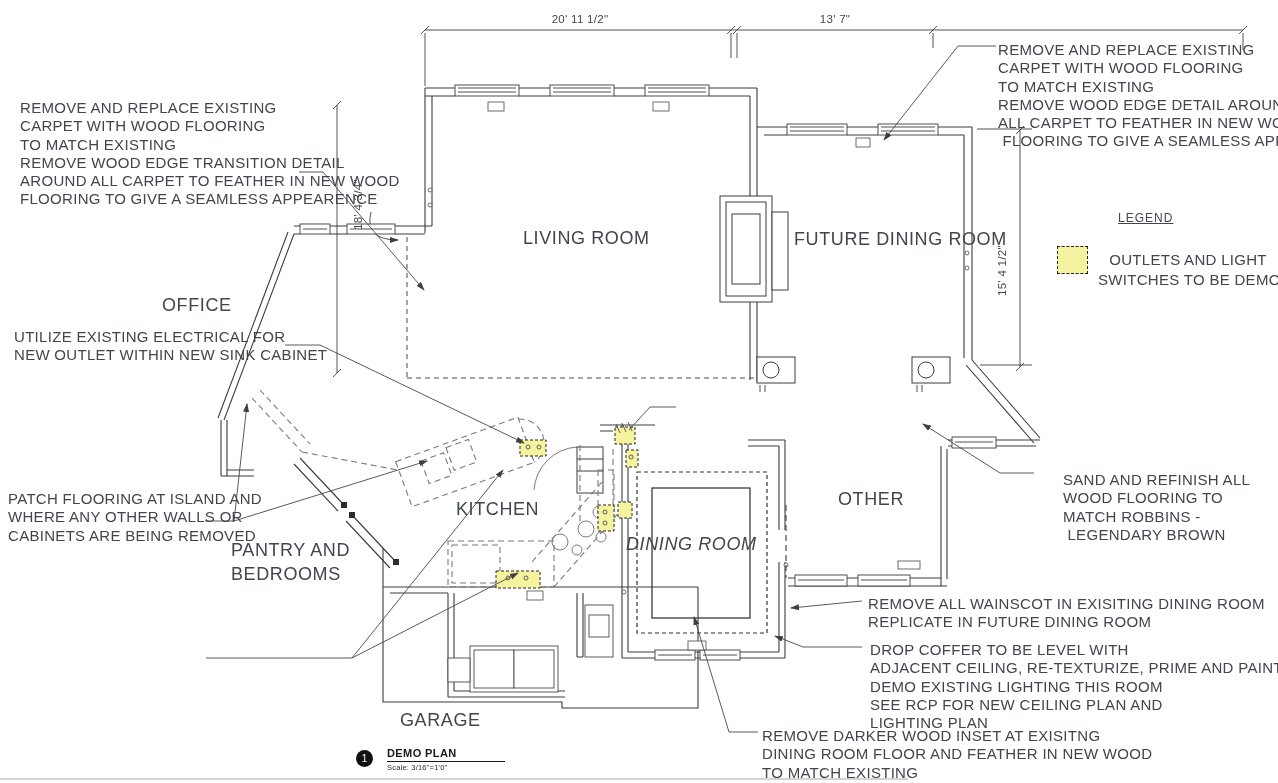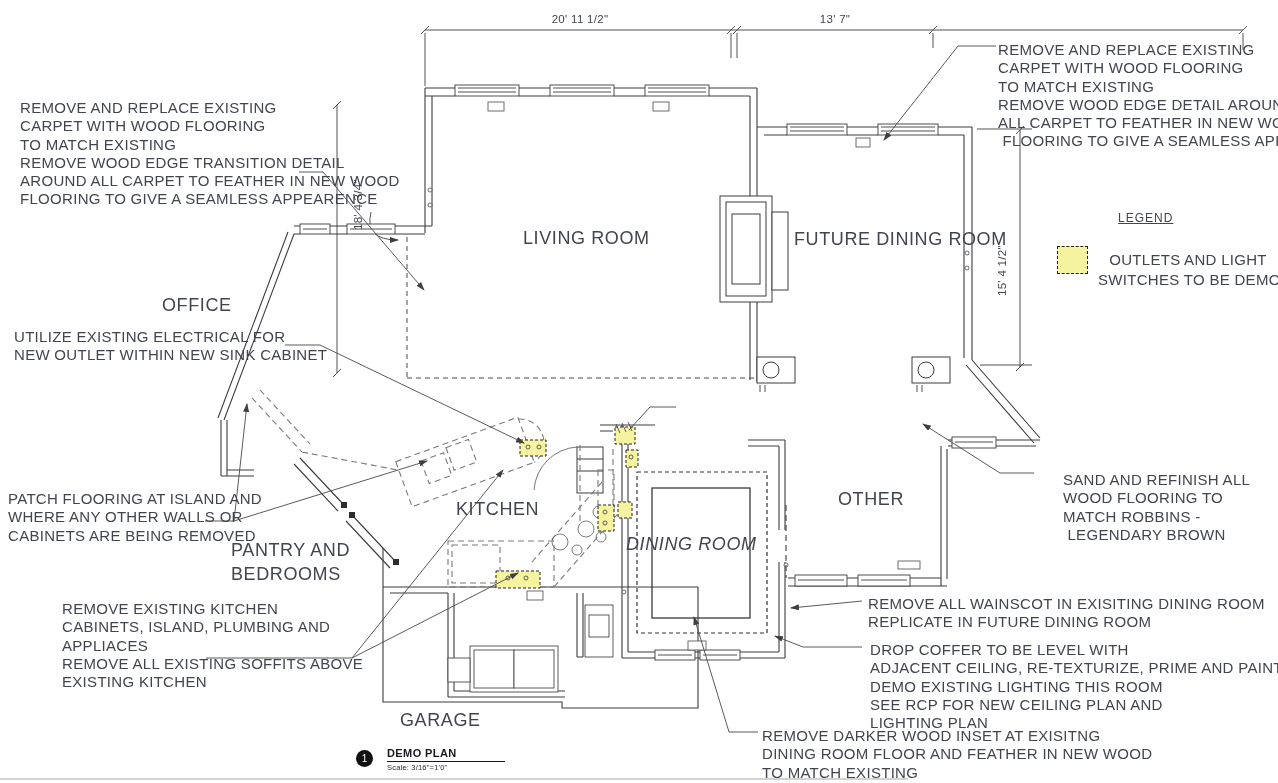--- a/index.html
+++ b/index.html
@@ -286,25 +286,20 @@
 CARPET WITH WOOD FLOORING
 TO MATCH EXISTING
 REMOVE WOOD EDGE DETAIL AROUND
 ALL CARPET TO FEATHER IN NEW WOOD
  FLOORING TO GIVE A SEAMLESS APPEARENCE</div>
   <div class="ann" style="left:14px; top:328px;">UTILIZE EXISTING ELECTRICAL FOR
 NEW OUTLET WITHIN NEW SINK CABINET</div>
   <div class="ann" style="left:8px; top:490px;">PATCH FLOORING AT ISLAND AND
 WHERE ANY OTHER WALLS OR
 CABINETS ARE BEING REMOVED</div>
-  <div class="ann" style="left:62px; top:600px;">REMOVE EXISTING KITCHEN
-CABINETS, ISLAND, PLUMBING AND
-APPLIACES
-REMOVE ALL EXISTING SOFFITS ABOVE
-EXISTING KITCHEN</div>
   <div class="ann" style="left:1039px; top:471px;margin-left:24px;">SAND AND REFINISH ALL
 WOOD FLOORING TO
 MATCH ROBBINS -
  LEGENDARY BROWN</div>
   <div class="ann" style="left:870px; top:641px;">DROP COFFER TO BE LEVEL WITH
 ADJACENT CEILING, RE-TEXTURIZE, PRIME AND PAINT
 DEMO EXISTING LIGHTING THIS ROOM
 SEE RCP FOR NEW CEILING PLAN AND
 LIGHTING PLAN</div>
   <div class="ann" style="left:868px; top:595px;">REMOVE ALL WAINSCOT IN EXISITING DINING ROOM

